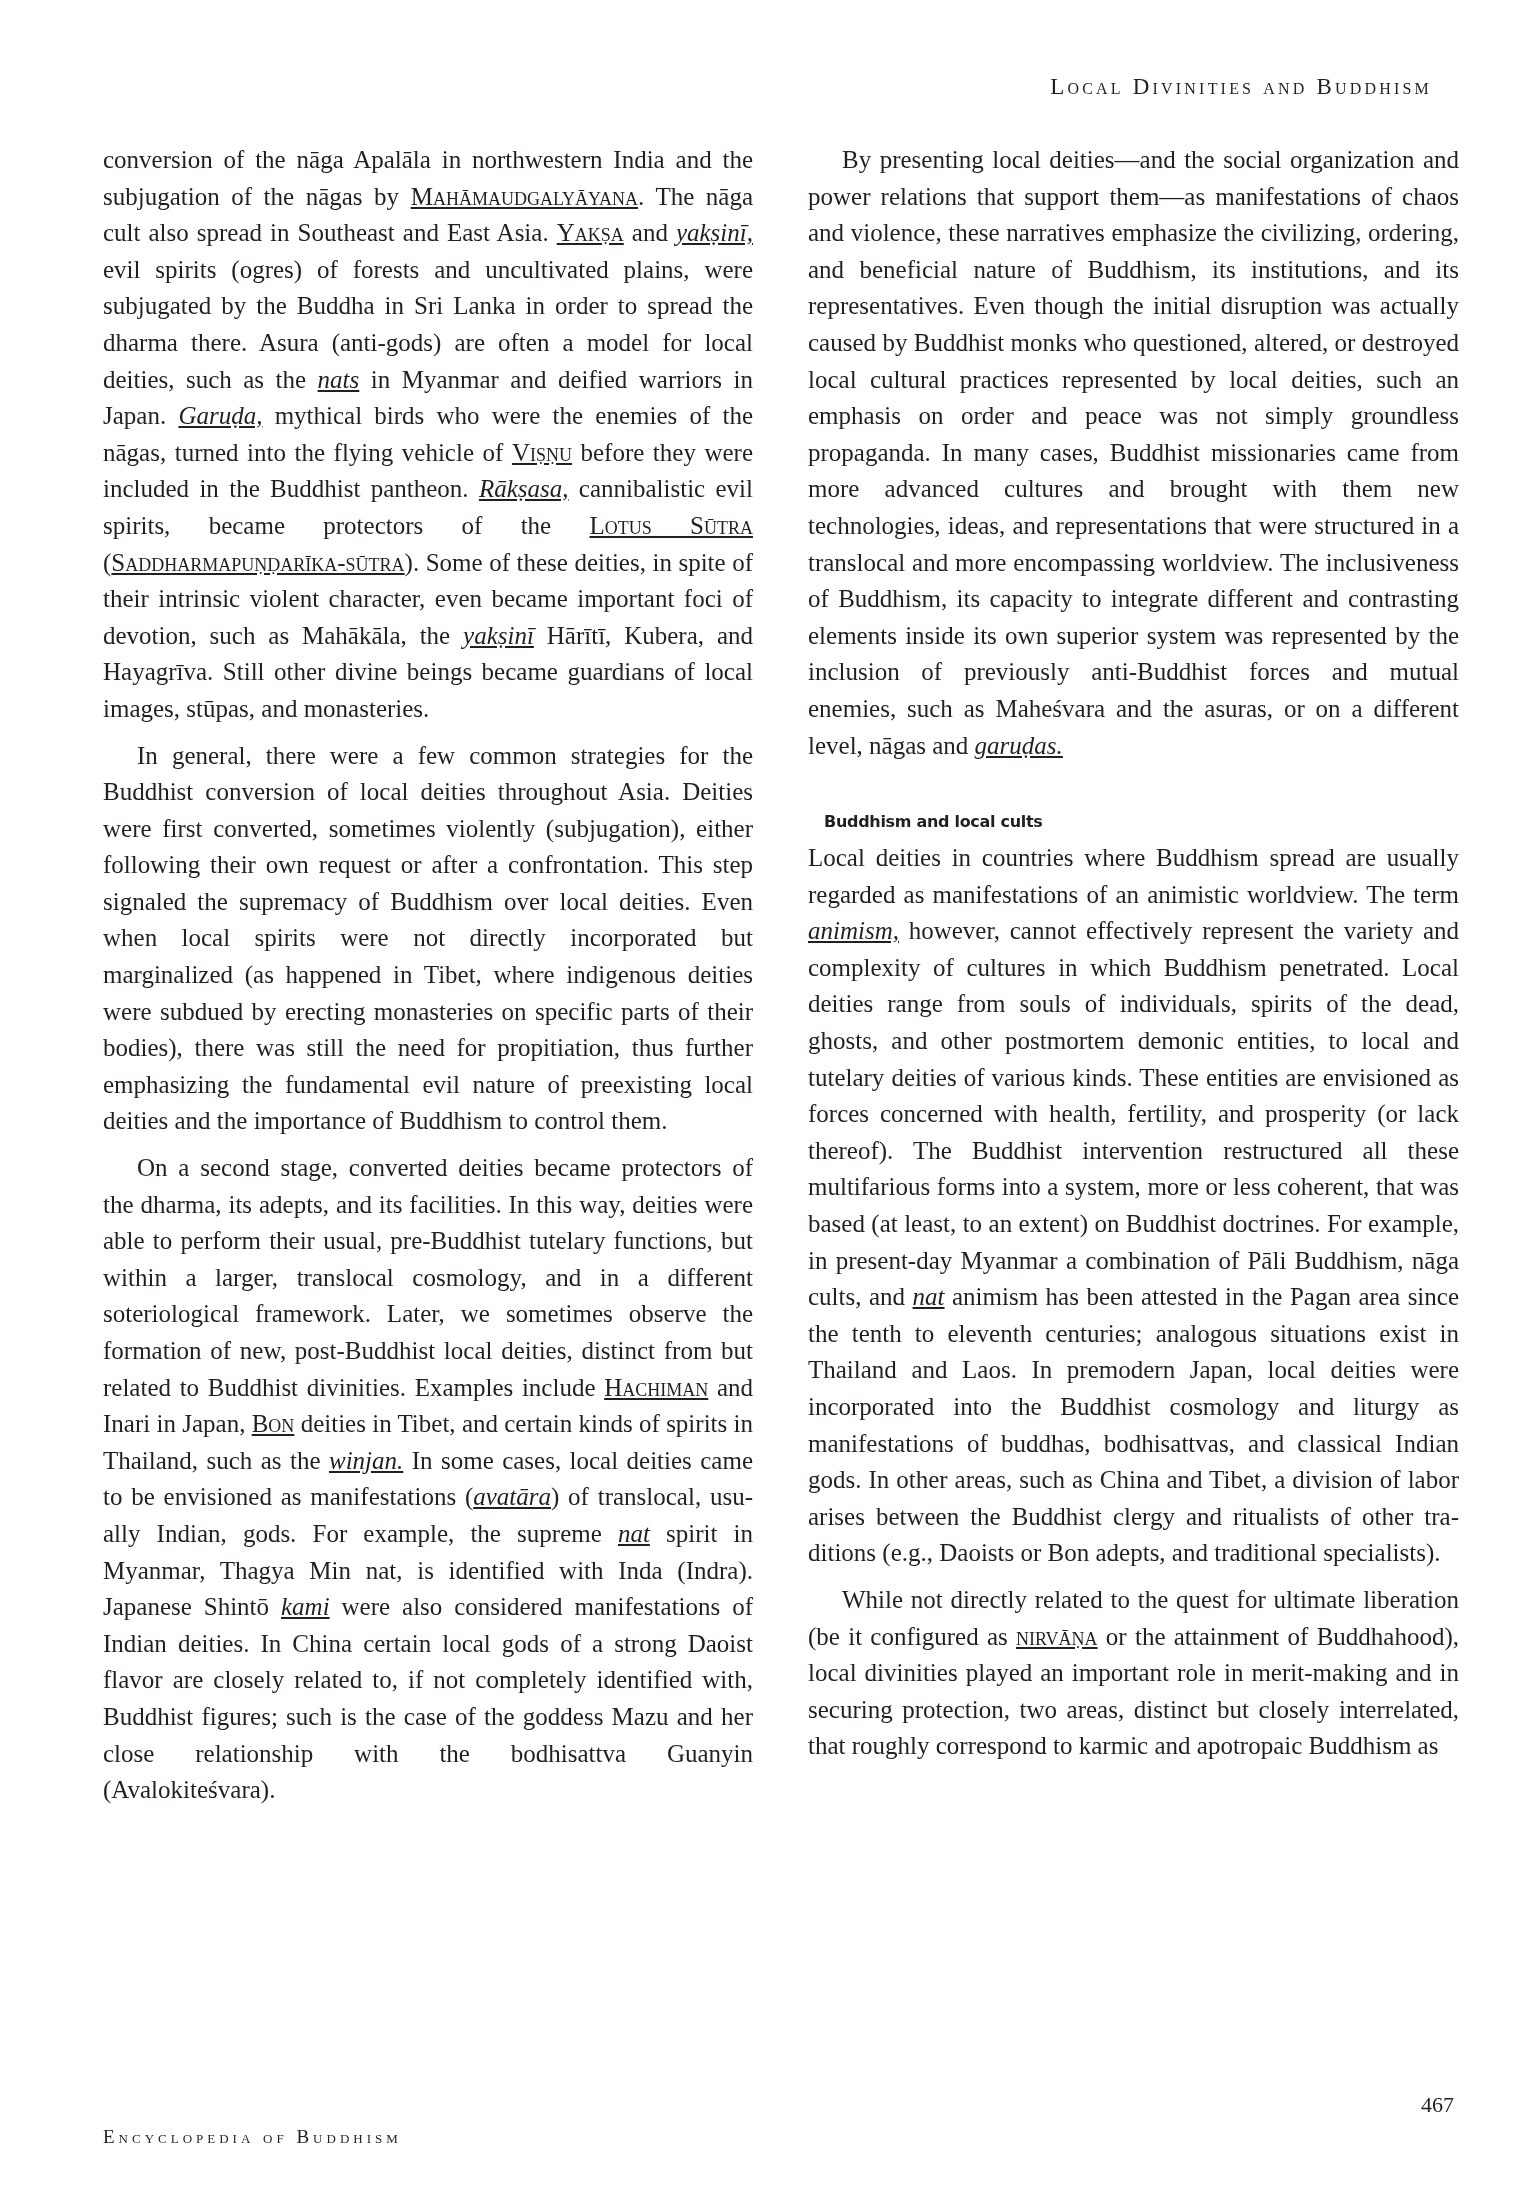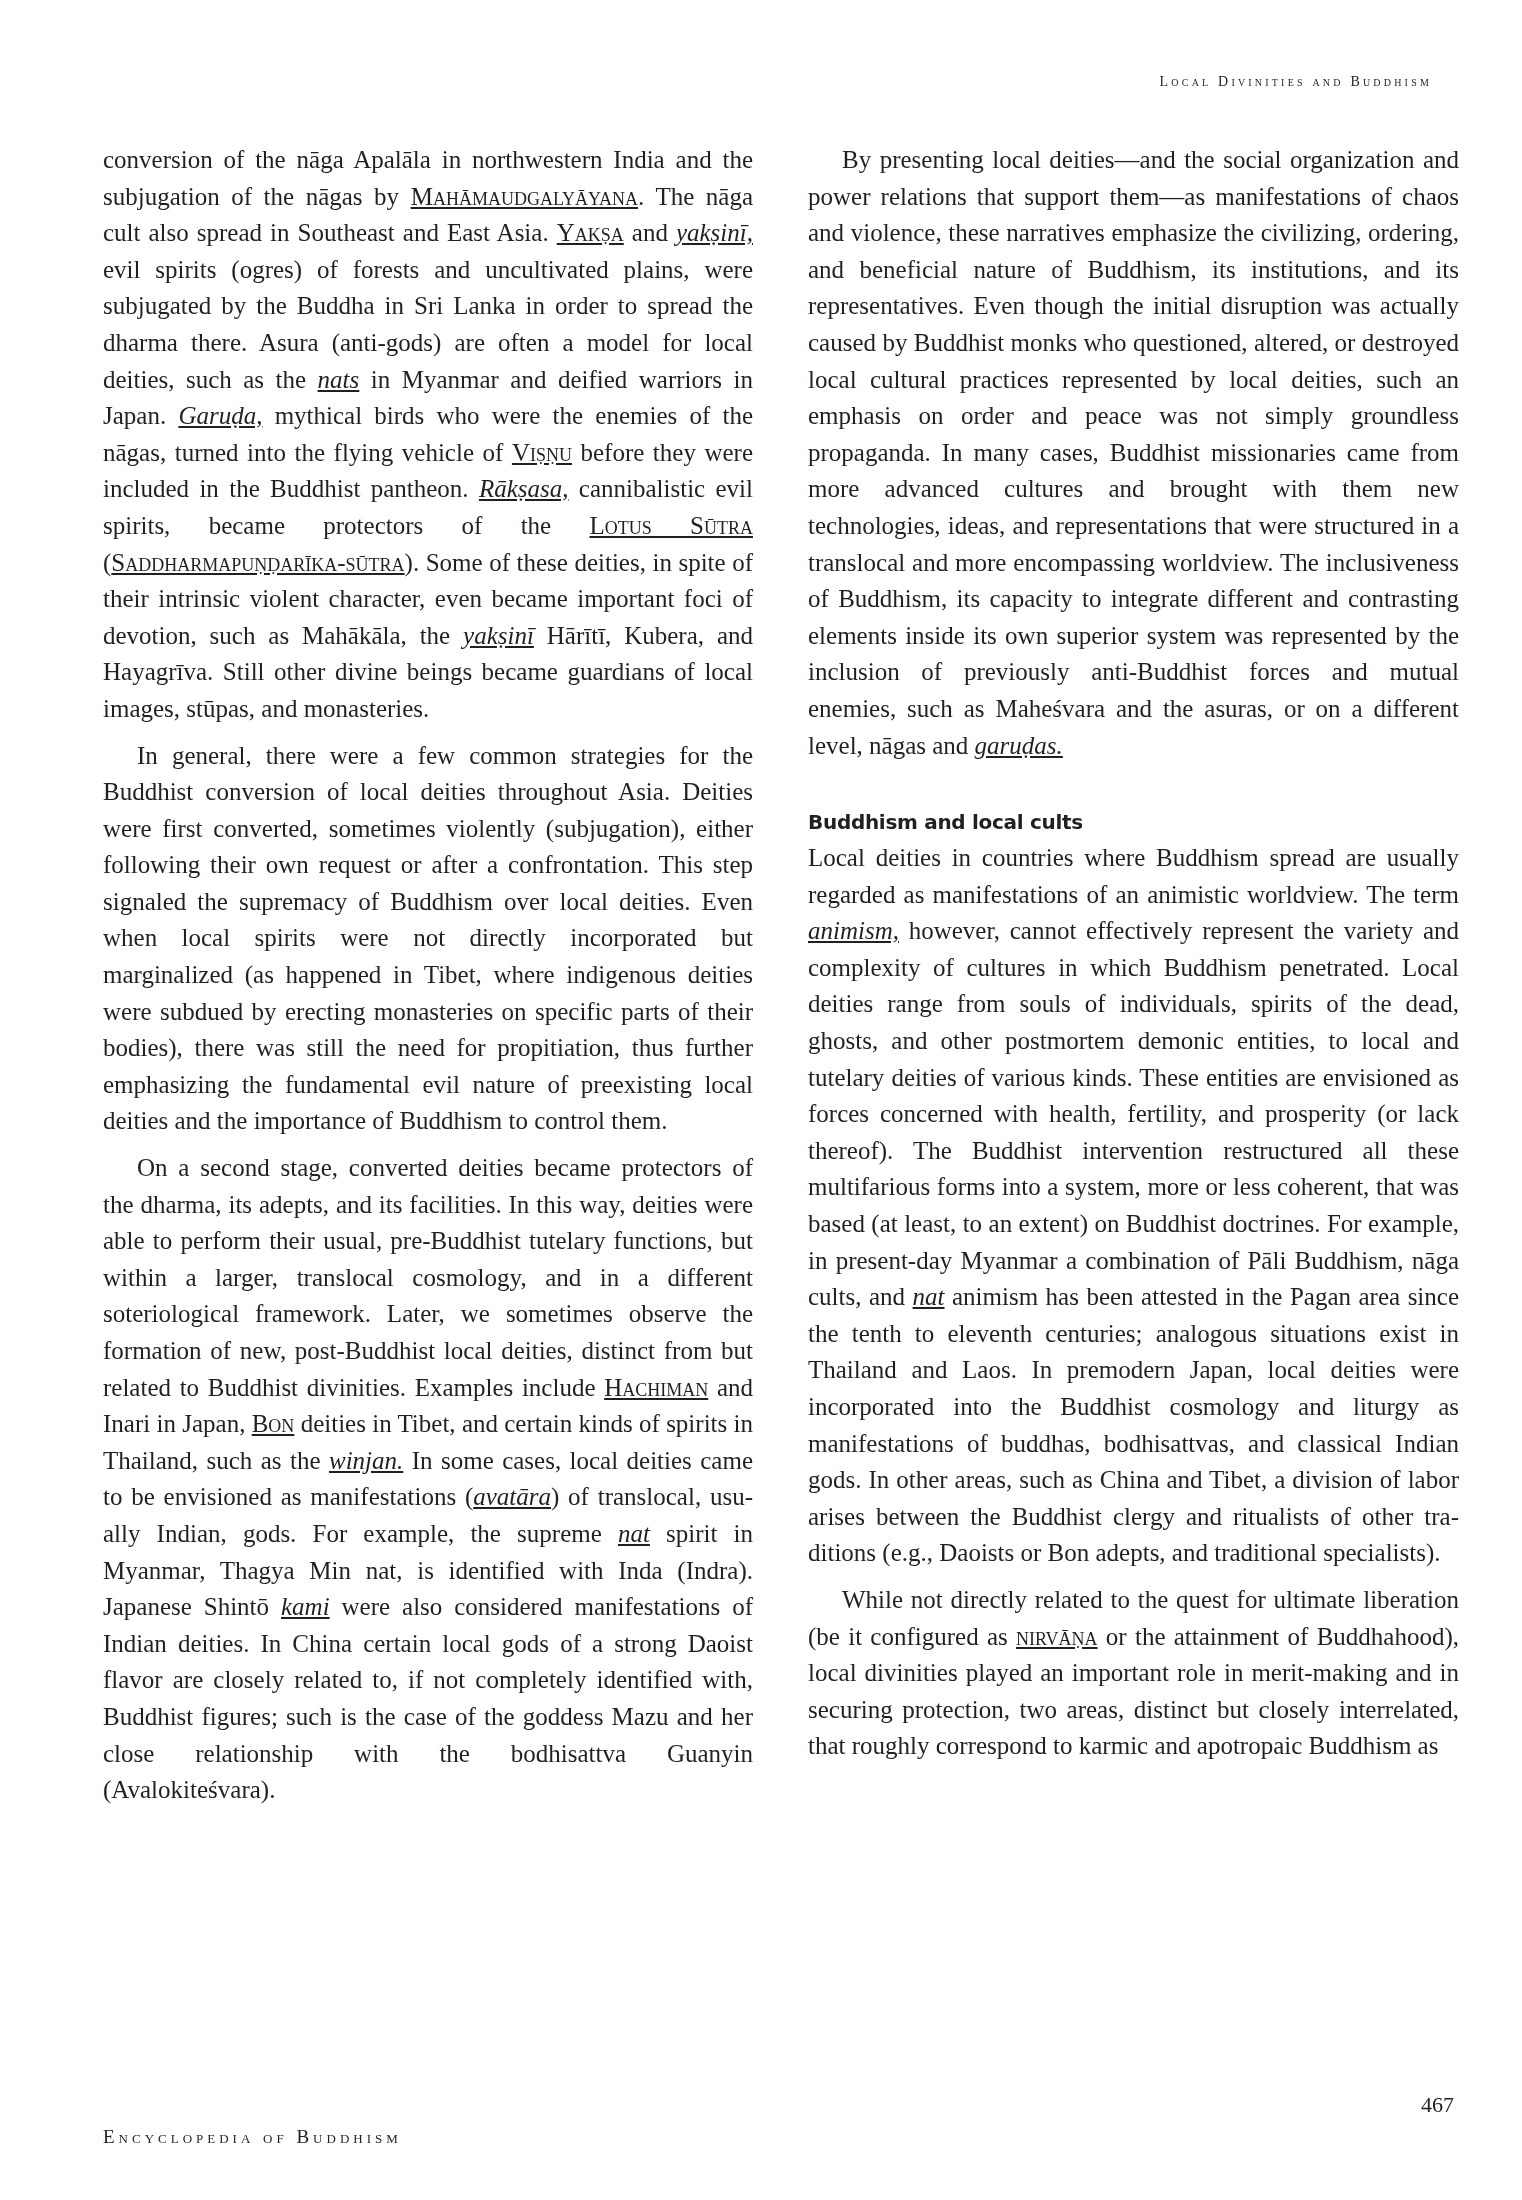--- a/index.html
+++ b/index.html
@@ -1,28 +1,28 @@
 <!DOCTYPE html>
 <html><head>
 <meta charset="utf-8">
 <style>
   html, body { margin:0; padding:0; background:#ffffff; }
   body { width:1522px; height:2200px; position:relative; overflow:hidden;
          font-family:"Liberation Serif","DejaVu Serif",serif; color:#231f20; }
-  .running-head { position:absolute; top:74px; right:90px; font-size:14px;
+  .running-head { position:absolute; top:74px; right:90px; font-size:23px;
          font-variant:small-caps; letter-spacing:3.2px; color:#231f20;text-align:center; }
   .col { position:absolute; top:142px; width:650px; font-size:25px; line-height:36.6px;
          text-align:justify; hyphens:manual; }
   .col.left { left:103px; }
   .col.right { left:808px; width:651px; }
   .col p { margin:0 0 10px 0; text-indent:0; }
   .col p.ind { text-indent:34px; }
   .sc { font-variant:small-caps;text-decoration:underline; }
   .heading { font-family:"DejaVu Sans","Liberation Sans",sans-serif; font-weight:bold;
-         font-size:20px; letter-spacing:-0.3px; margin:40px 0 0 0; line-height:36px; }
+         font-size:16px; letter-spacing:-0.3px; margin:40px 0 0 16px; line-height:36px; }
   .footer-left { position:absolute; top:2094px; left:103px; font-size:19px;
          font-variant:small-caps; letter-spacing:4px;margin-top:32px; }
   .footer-right { position:absolute; top:2092px; right:68px; font-size:22px; }
   i { font-style:italic;text-decoration:underline; }
 </style>
 </head>
 <body>
 
 <div class="running-head">Local Divinities and Buddhism</div>
 

